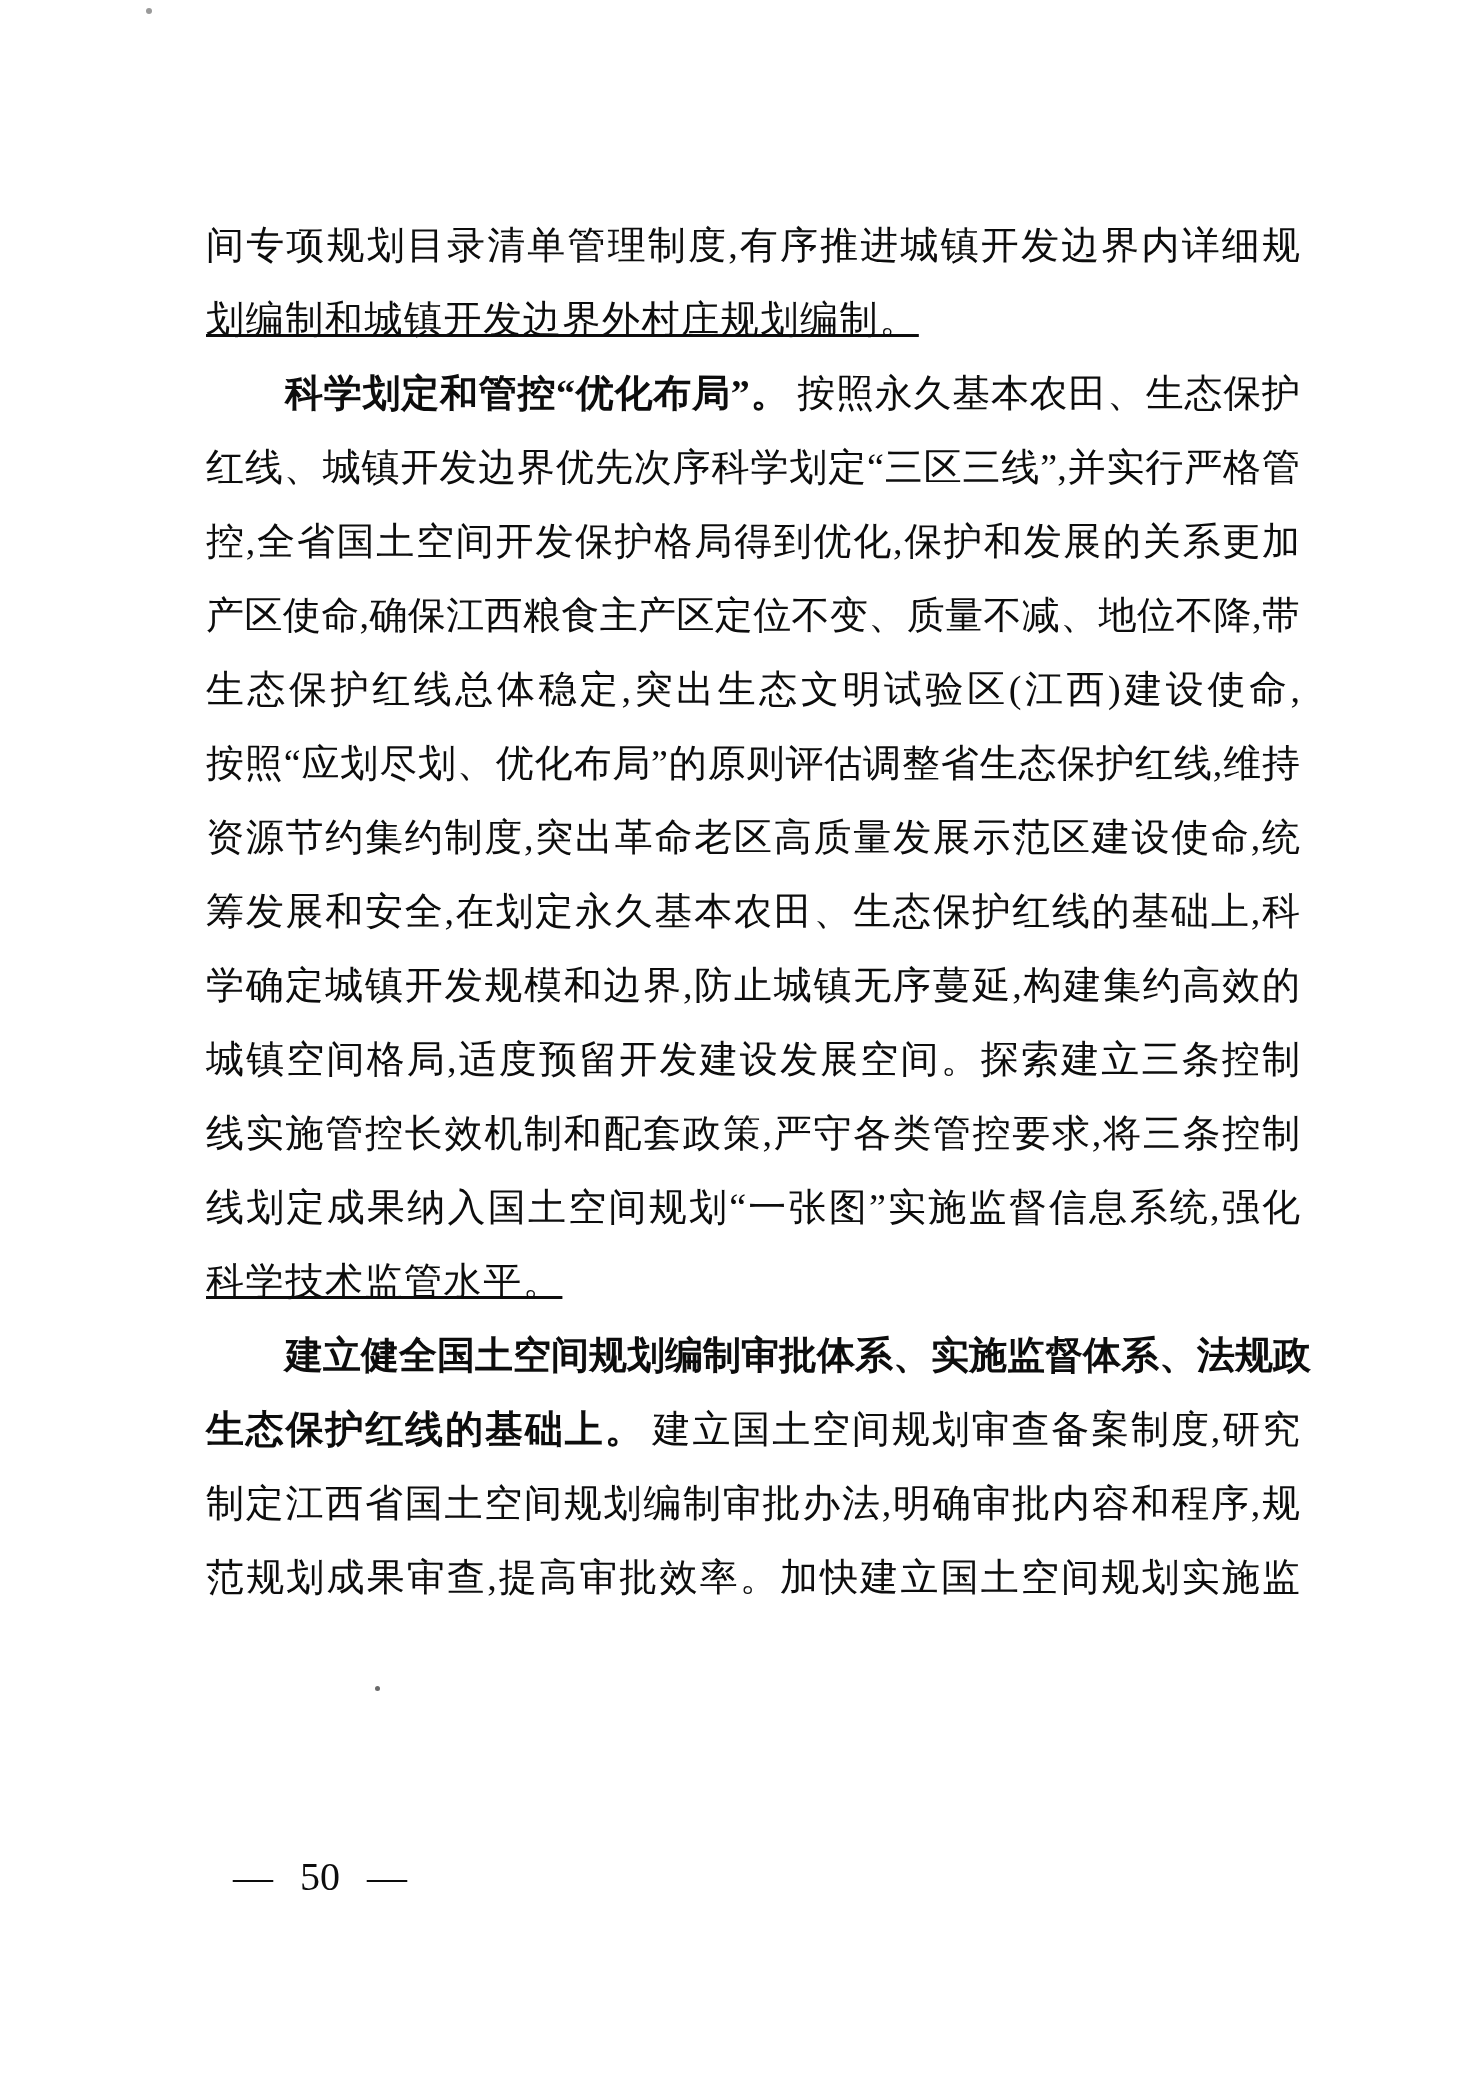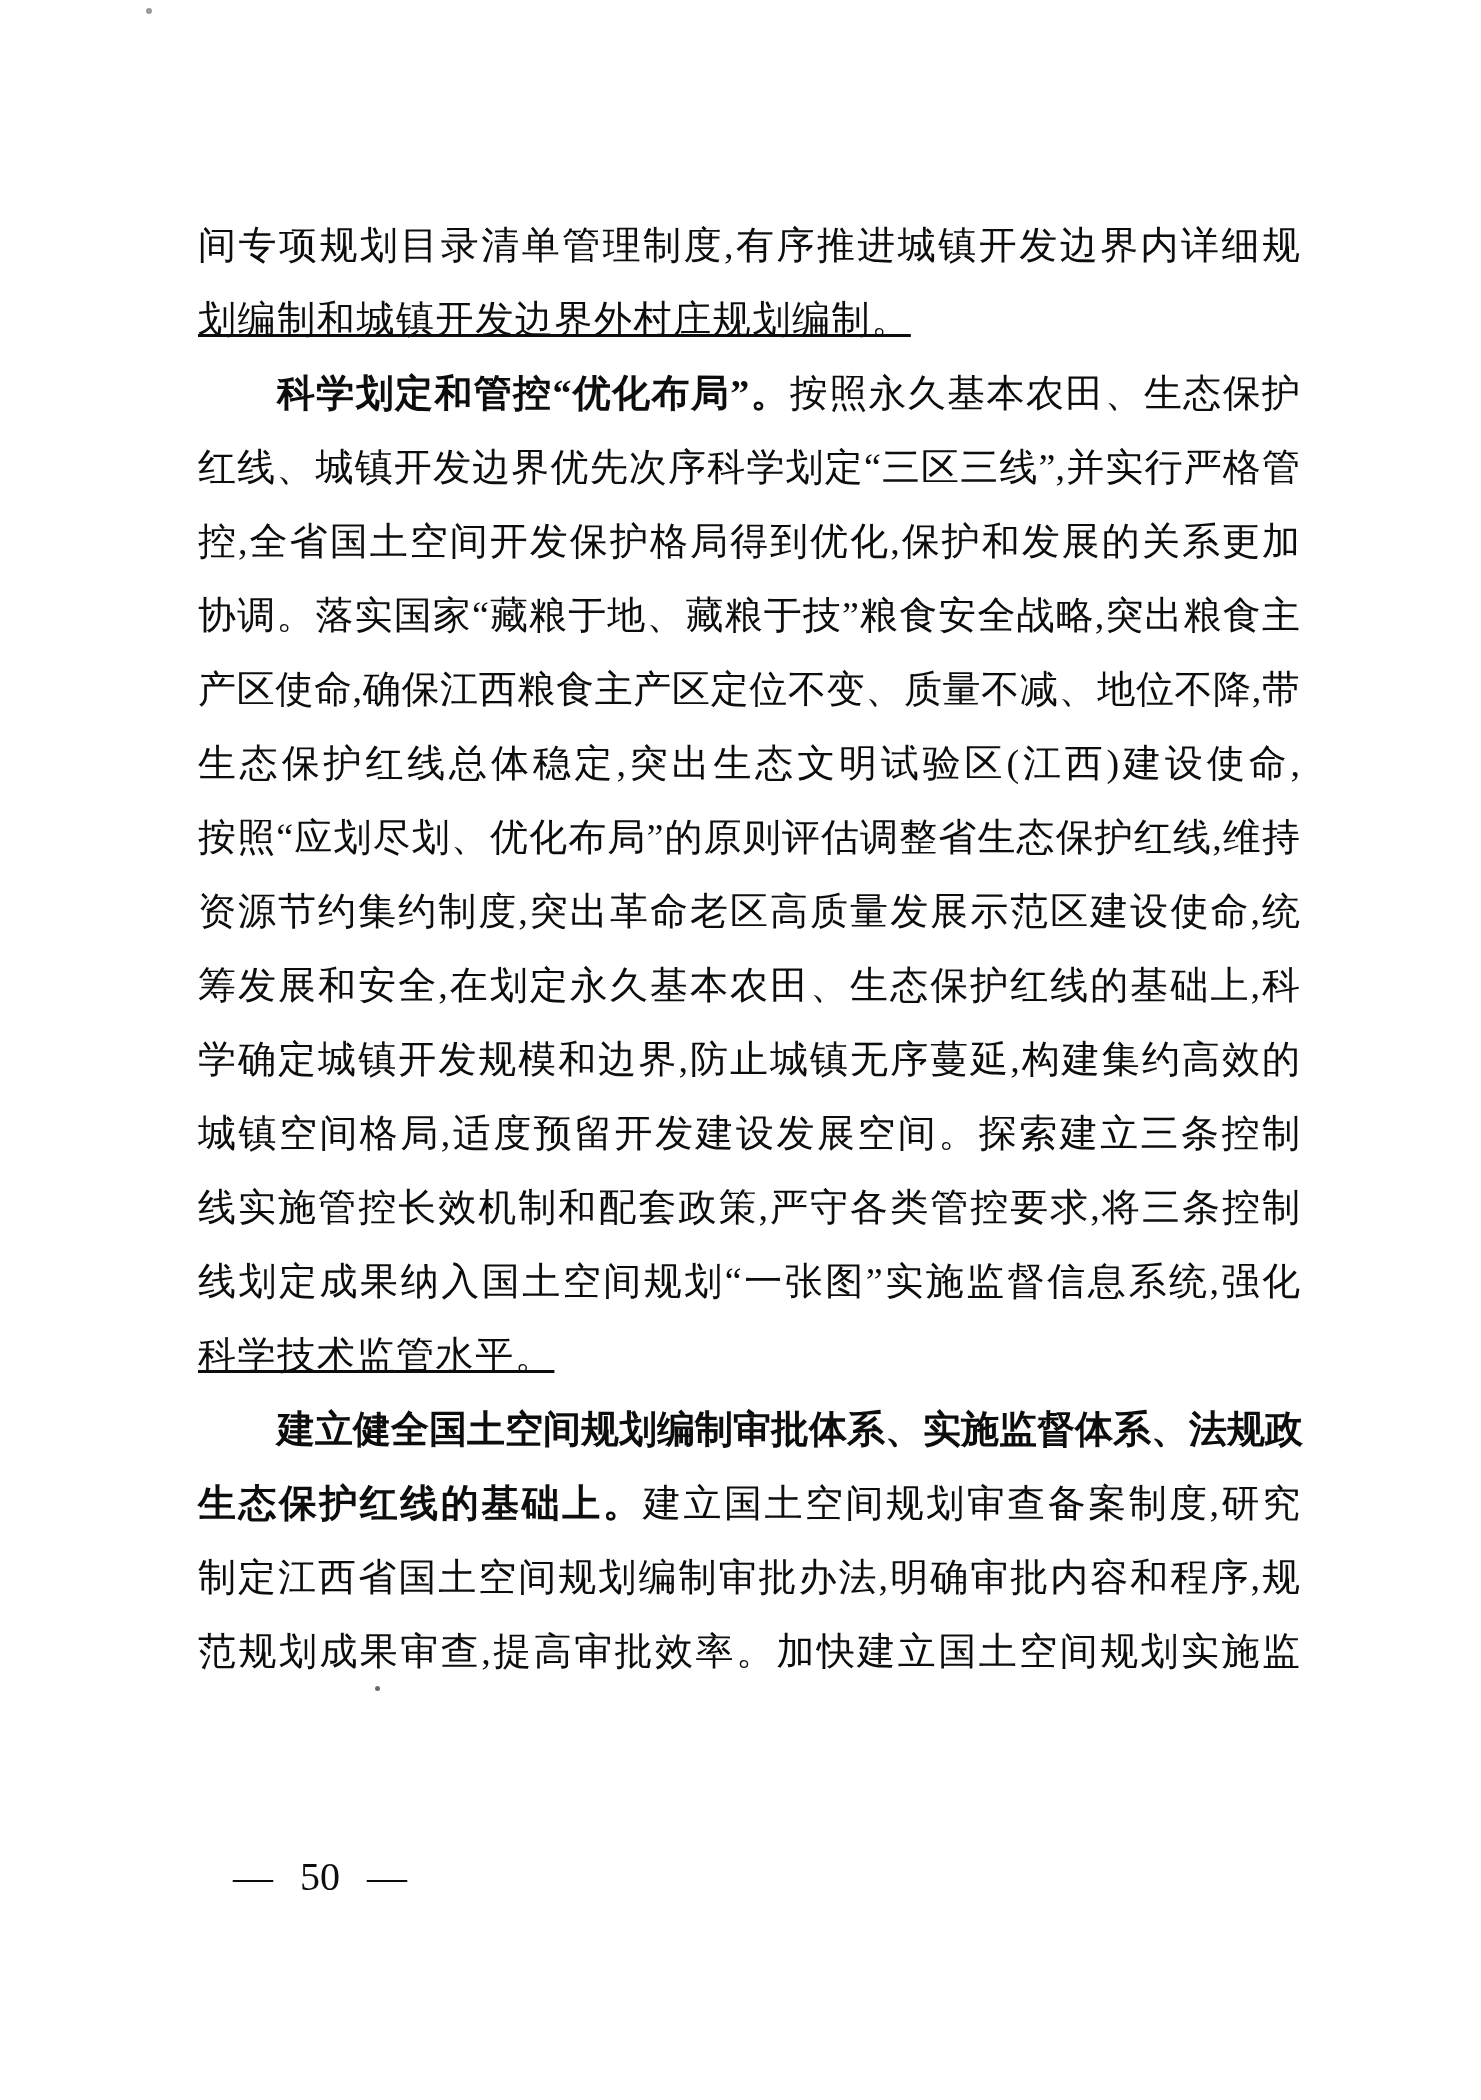--- a/index.html
+++ b/index.html
@@ -37,21 +37,21 @@
   }
   .line.indent {
     padding-left: 79px;
   }
   .line.noj {
     text-align: left;
     text-align-last: left;
     letter-spacing: 1.6px;
     text-decoration: underline;
   }
-  .seg { font-weight: 400; }
+  .seg { font-weight: 400; margin-left: 8px; }
   .seg.bold { font-weight: 700; }
   .footer {
     position: absolute;
     left: 233px;
     top: 1852px;
     height: 50px;
     line-height: 50px;
     font-size: 40px;
     display: inline-flex;
     align-items: center;
@@ -73,21 +73,20 @@
 
   <div class="speck s1"></div>
   <div class="speck s2"></div>
 
   <div class="text-block">
       <div class="line"><span class="seg">间专项规划目录清单管理制度,有序推进城镇开发边界内详细规</span></div>
       <div class="line noj"><span class="seg">划编制和城镇开发边界外村庄规划编制。</span></div>
       <div class="line indent"><span class="seg bold">科学划定和管控“优化布局”。</span><span class="seg">按照永久基本农田、生态保护</span></div>
       <div class="line"><span class="seg">红线、城镇开发边界优先次序科学划定“三区三线”,并实行严格管</span></div>
       <div class="line"><span class="seg">控,全省国土空间开发保护格局得到优化,保护和发展的关系更加</span></div>
-      <div class="line"><span class="seg">协调。落实国家“藏粮于地、藏粮于技”粮食安全战略,突出粮食主</span></div>
       <div class="line"><span class="seg">产区使命,确保江西粮食主产区定位不变、质量不减、地位不降,带</span></div>
       <div class="line"><span class="seg">生态保护红线总体稳定,突出生态文明试验区(江西)建设使命,</span></div>
       <div class="line"><span class="seg">按照“应划尽划、优化布局”的原则评估调整省生态保护红线,维持</span></div>
       <div class="line"><span class="seg">资源节约集约制度,突出革命老区高质量发展示范区建设使命,统</span></div>
       <div class="line"><span class="seg">筹发展和安全,在划定永久基本农田、生态保护红线的基础上,科</span></div>
       <div class="line"><span class="seg">学确定城镇开发规模和边界,防止城镇无序蔓延,构建集约高效的</span></div>
       <div class="line"><span class="seg">城镇空间格局,适度预留开发建设发展空间。探索建立三条控制</span></div>
       <div class="line"><span class="seg">线实施管控长效机制和配套政策,严守各类管控要求,将三条控制</span></div>
       <div class="line"><span class="seg">线划定成果纳入国土空间规划“一张图”实施监督信息系统,强化</span></div>
       <div class="line noj"><span class="seg">科学技术监管水平。</span></div>

